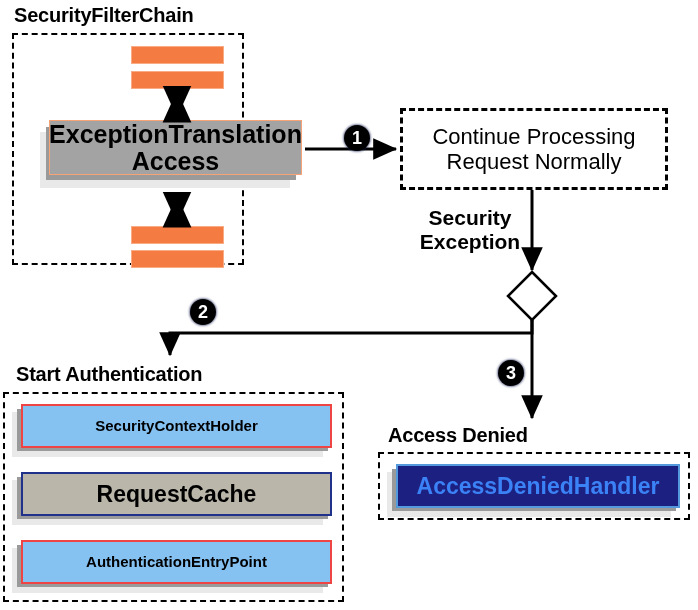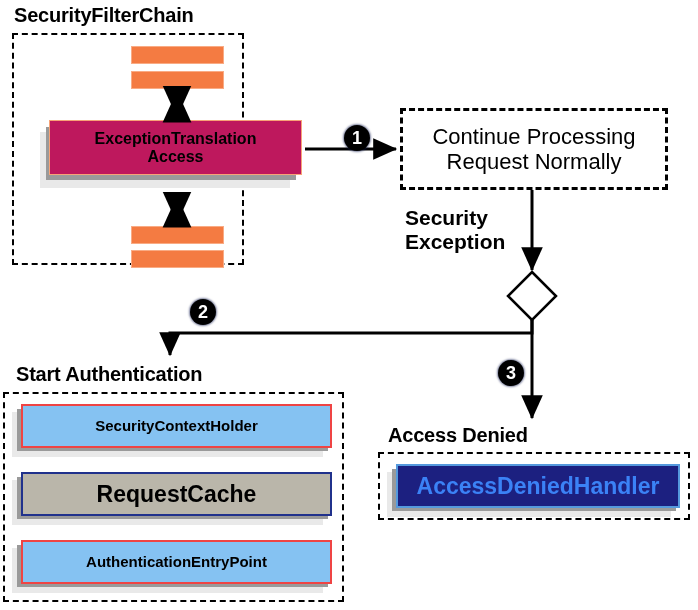--- a/index.html
+++ b/index.html
@@ -53,23 +53,23 @@
     background: #9a9a9a;
     z-index: 2;
   }
   .shadow-light {
     position: absolute;
     background: #e9e9e9;
     z-index: 1;
   }
 
   .node.orange {
-    background: #be185d;
+    background: #a3a3a3;
     border: 1px solid #F8A377;
-    font-size: 16px;
+    font-size: 25px;
   }
   .node.orange-bar {
     background: #F47B42;
     border: 1px solid #F9AB84;
   }
   .node.blue {
     background: #85C2F2;
     border: 2px solid #ef4444;
     font-size: 15px;
   }
@@ -102,20 +102,21 @@
     z-index: 3;
   }
 
   
   .edge-label {
     position: absolute;
     font-weight: bold;
     font-size: 21px;
     color: #000000;
     line-height: 1.15;
+    text-align: center;
     white-space: pre-line;
     z-index: 4;
   }
 
   
   .badge {
     position: absolute;
     width: 26px;
     height: 26px;
     border-radius: 50%;

